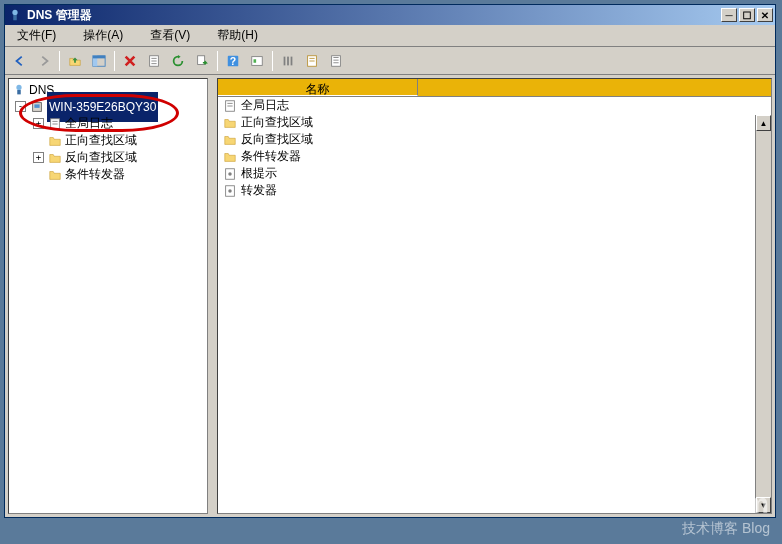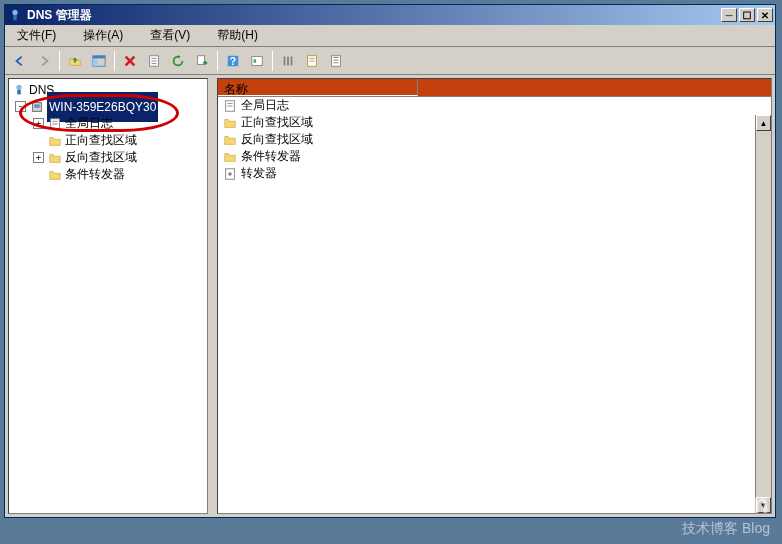--- a/index.html
+++ b/index.html
@@ -11,21 +11,21 @@
     .title-btns { display: flex; gap: 2px; }
     .title-btn { width: 16px; height: 14px; background: #d4d0c8; border: 1px solid #fff; border-right-color:#404040; border-bottom-color:#404040; display:flex; align-items:center; justify-content:center; font-family: Marlett, Arial; font-size:10px; color:#000; cursor: default;}
     .menubar { display: flex; background: #d4d0c8; padding: 2px 4px; border-bottom: 1px solid #808080; height: 22px; align-items: center; gap: 11px;}
     .menu-item { padding: 2px 8px; cursor: default; }
     .toolbar { display: flex; background: #d4d0c8; padding: 2px 4px; height: 28px; align-items: center; border-bottom: 1px solid #808080; gap: 2px;}
     .tool-btn { width: 22px; height: 22px; display:flex; align-items:center; justify-content:center; border: 1px solid transparent; cursor:default;}
     .tool-sep { width:1px; height:20px; background:#808080; margin: 0 2px; border-right:1px solid #fff;}
     .content { flex:1; display:flex; background:#d4d0c8; padding:3px; gap:9px; min-height:0;}
     .tree-panel { width: 200px; background:white; border: 1px solid #808080; border-top-color:#404040; border-left-color:#404040; overflow:auto; padding:2px;}
     .list-panel { flex:1; background:white; border: 1px solid #808080; border-top-color:#404040; border-left-color:#404040; display:flex; flex-direction:column; overflow:hidden;}
-    .list-header { background:#c2410c; border-bottom:1px solid #808080; height:18px; display:flex;}
+    .list-header { background:#eab308; border-bottom:1px solid #808080; height:18px; display:flex;text-align:center;}
     .col-header { padding:2px 6px; border-right:1px solid #808080; border-bottom:1px solid #fff; flex:0 0 auto; width: 200px; cursor:default;}
     .tree-node { display:flex; align-items:center; height:17px; white-space:nowrap; cursor:default;}
     .tree-toggle { width:11px; height:11px; border:1px solid #808080; background:white; display:inline-flex; align-items:center; justify-content:center; font-size:9px; line-height:1; margin-right:3px; font-family: monospace;}
     .tree-icon { width:16px; height:16px; margin-right:2px; display:inline-flex; align-items:center; justify-content:center;}
     .selected { background:#0a246a; color:white; padding: 8px 2px;}
     .highlight-oval { position:absolute; border: 3px solid #d00000; border-radius: 50% / 70%; pointer-events:none;}
     .list-item { display:flex; align-items:center; height:17px; padding-left:4px; cursor:default;}
     .list-icon {width:16px;height:16px;margin-right:3px;display:inline-flex;align-items:center;justify-content:center;}
     .folder-svg { fill:#f7d674; stroke:#b8860b; stroke-width:0.5;}
     .watermark { position:absolute; right:12px; bottom:6px; color:rgba(255,255,255,0.55); font-family: Arial; text-align:right;}
@@ -247,20 +247,29 @@
             </span>
           <span>条件转发器</span>
         </div>
         <div class="list-item">
           <span class="list-icon">
               <svg width="14" height="14" viewBox="0 0 16 16">
                 <rect x="3" y="2" width="10" height="12" fill="#fff" stroke="#808080"></rect>
                 <circle cx="8" cy="8" r="2" fill="#808080"></circle>
               </svg>
             </span>
+          <span>根提示</span>
+        </div>
+        <div class="list-item">
+          <span class="list-icon">
+              <svg width="14" height="14" viewBox="0 0 16 16">
+                <rect x="3" y="2" width="10" height="12" fill="#fff" stroke="#808080"></rect>
+                <circle cx="8" cy="8" r="2" fill="#808080"></circle>
+              </svg>
+            </span>
           <span>转发器</span>
         </div>
         <div class="scrollbar-vert">
           <div class="sb-btn">▲</div>
           <div style="position:absolute;bottom:0;left:0;right:0;">
               <div class="sb-btn">▼</div>
             </div>
         </div>
       </div>
     </div>

